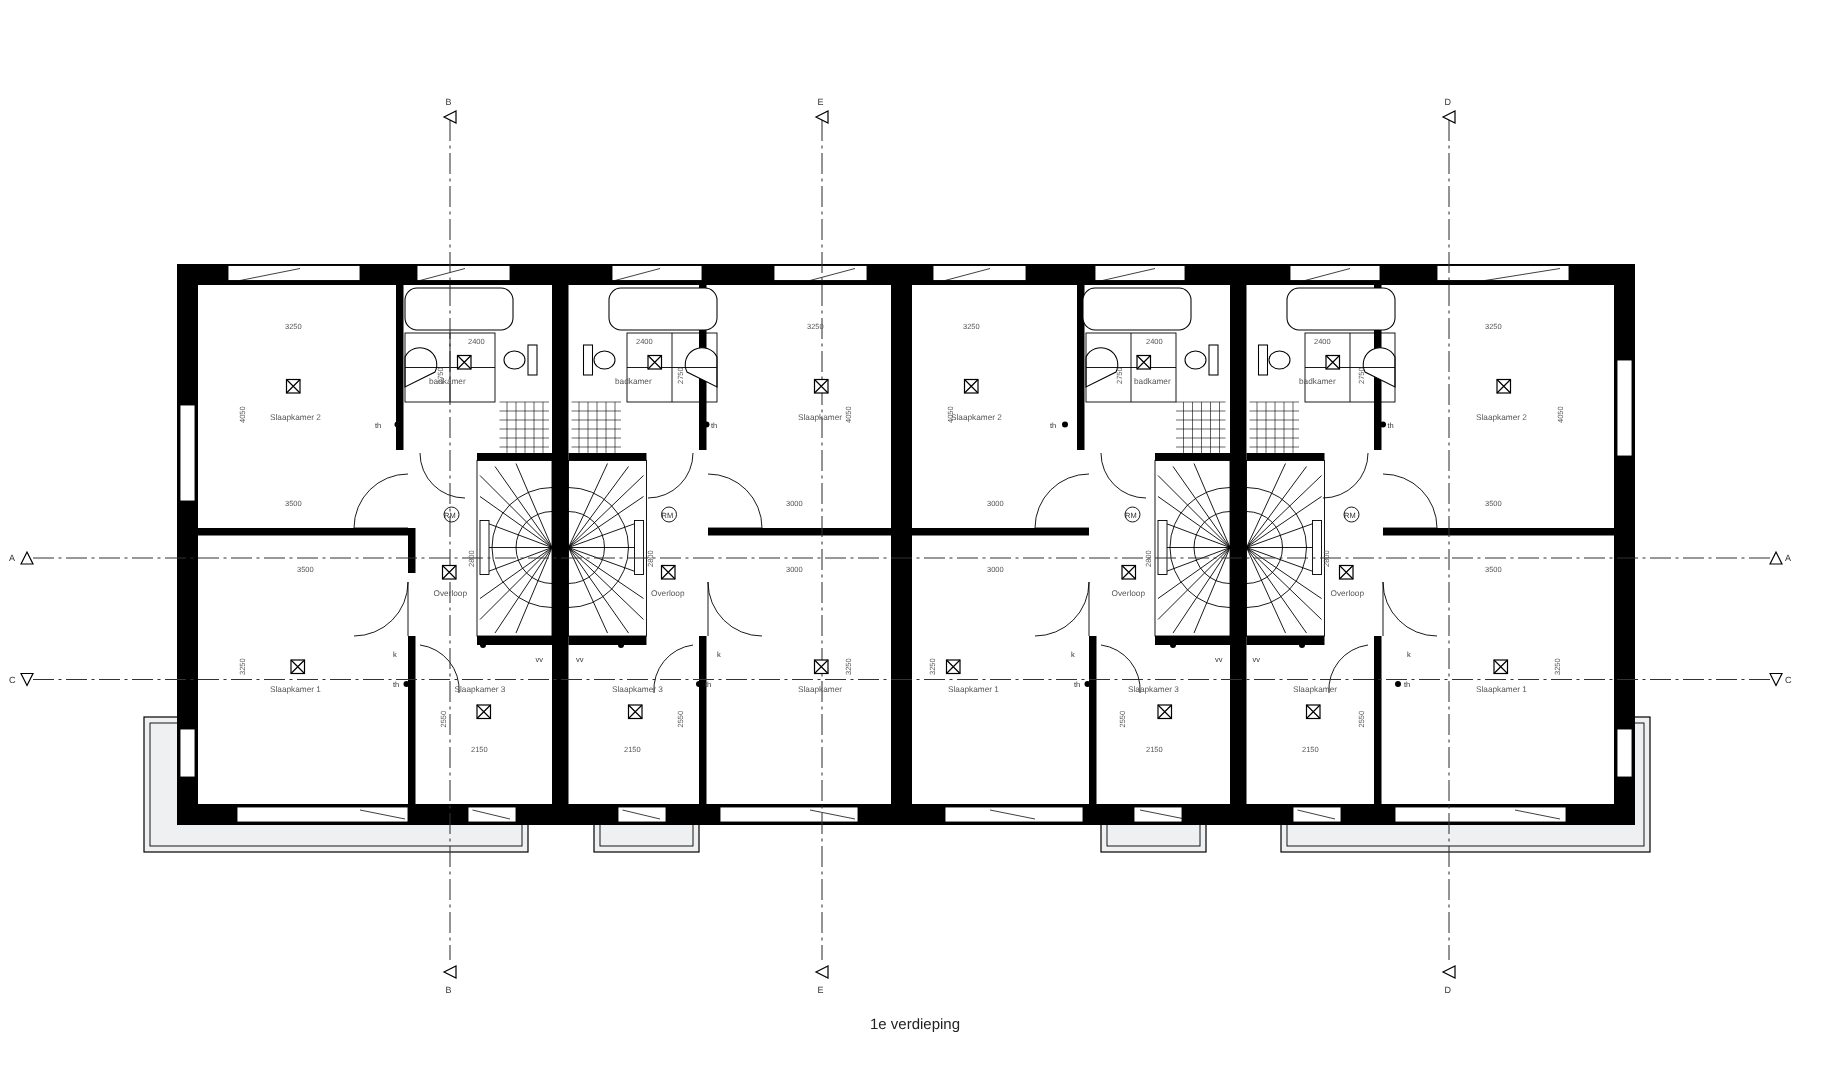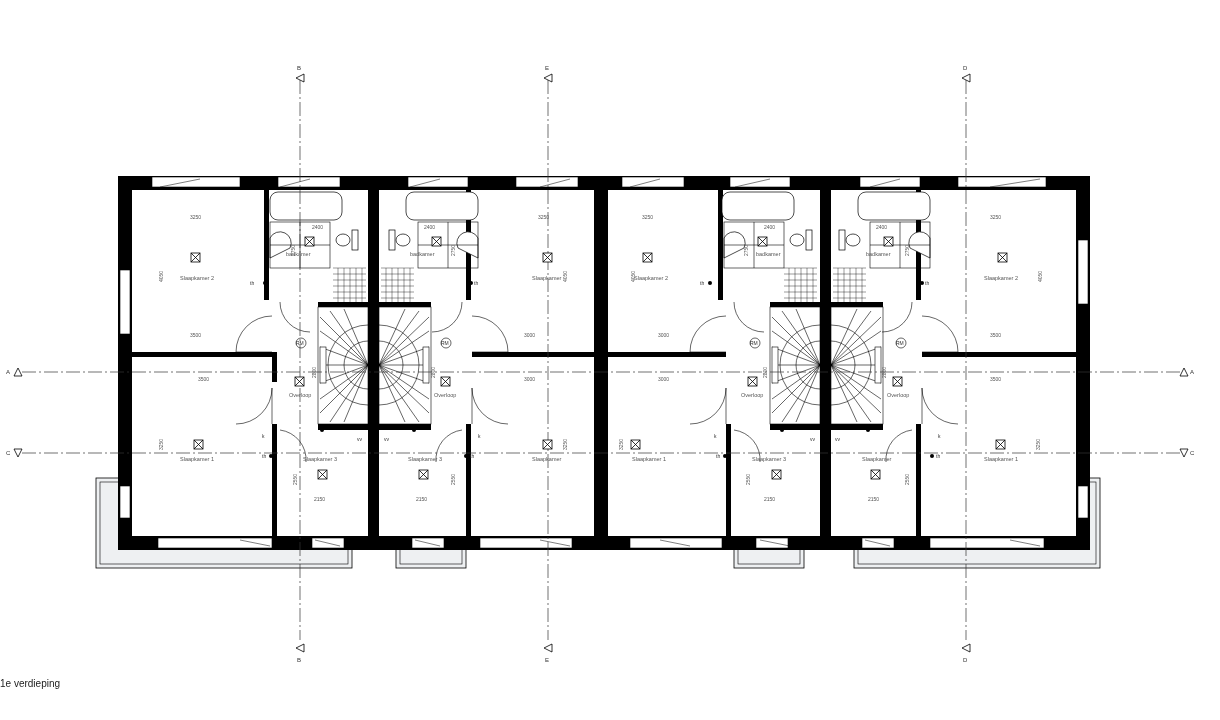--- a/index.html
+++ b/index.html
@@ -1,18 +1,18 @@
 <!DOCTYPE html>
 <html><head>
 <meta charset="utf-8">
 <style>
   html, body { margin: 0; padding: 0; background: #ffffff; }
   body { width: 1220px; height: 720px; position: relative; overflow: hidden; font-family: "Liberation Sans", sans-serif; }
   #plan { position: absolute; left: 0; top: 0; width: 1220px; height: 720px; }
-  .caption { position: absolute; left: 0; width: 1220px; top: 678px; text-align: left; font-size: 10px; color: #222; font-family: "Liberation Sans", sans-serif; }
+  .caption { position: absolute; left: 0; width: 1220px; top: 678px; text-align: center; font-size: 10px; color: #222; font-family: "Liberation Sans", sans-serif; }
   .room-label { font-size: 5.5px; fill: #555; font-family: "Liberation Sans", sans-serif; }
   .dim { font-size: 5px; fill: #555; font-family: "Liberation Sans", sans-serif; }
   .axis-label { font-size: 6px; fill: #333; font-family: "Liberation Sans", sans-serif; }
   .sym-label { font-size: 5px; fill: #333; font-family: "Liberation Sans", sans-serif; }
 </style>
 </head>
 <body>
 
 <svg id="plan" viewBox="0 0 1220 720" xmlns="http://www.w3.org/2000/svg">
 

